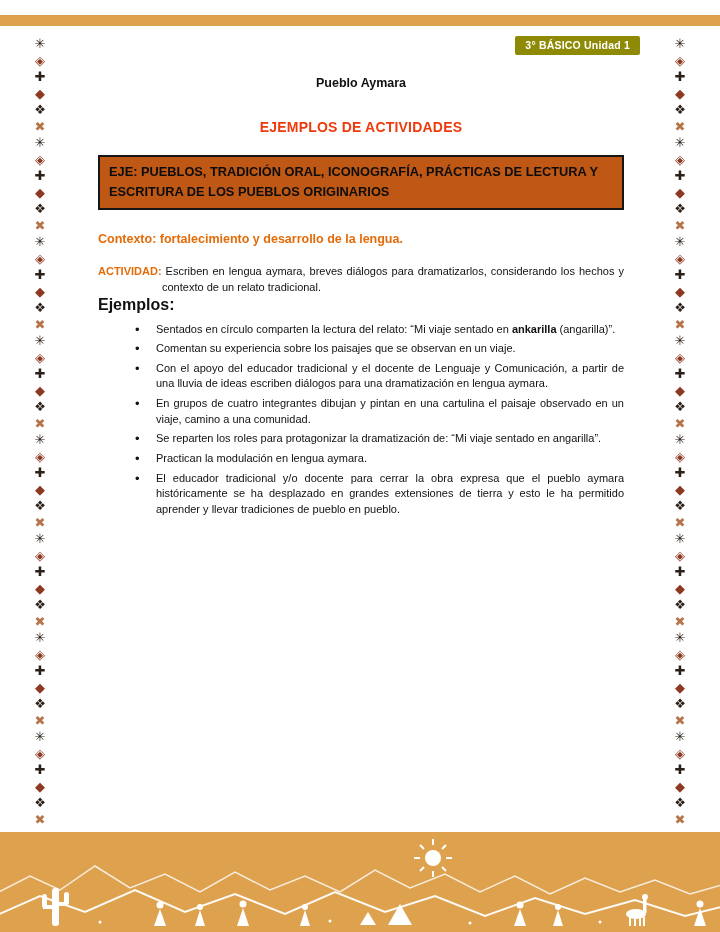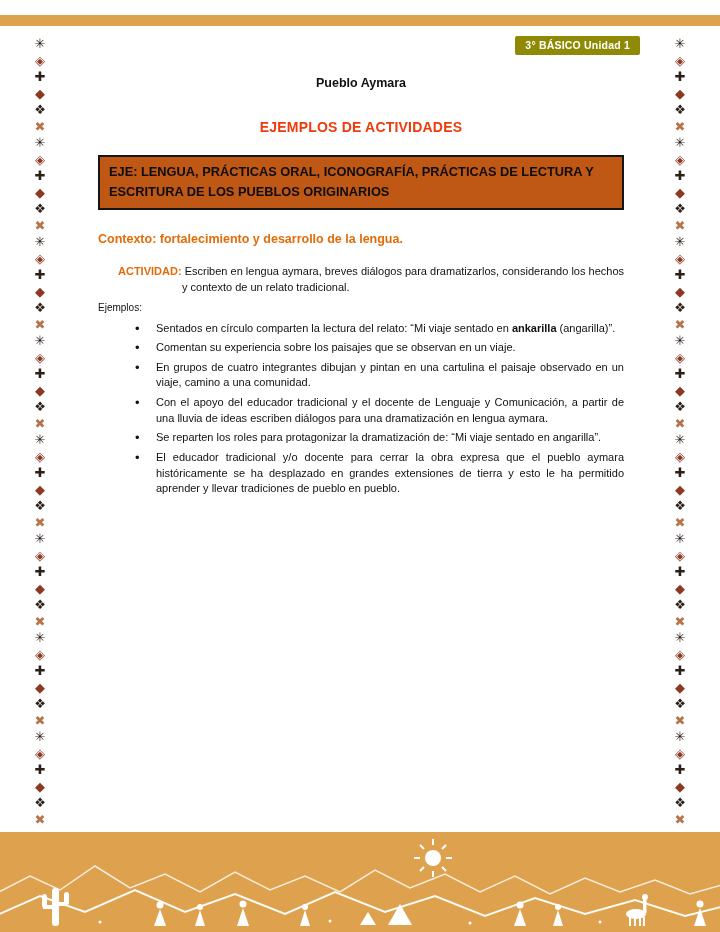--- a/index.html
+++ b/index.html
@@ -49,24 +49,24 @@
     font-weight: bold; font-size: 12.8px; line-height: 1.5;
     color: #0d0d0d;
   }
   .contexto {
     margin-top: 22px;
     color: #E36C0A; font-weight: bold; font-size: 12.5px;
   }
   .actividad {
     margin-top: 18px;
     font-size: 11px; line-height: 1.45; text-align: justify;
-    padding-left: 64px; text-indent: -64px; margin-left: 20px;
+    padding-left: 64px; text-indent: -64px;
   }
   .actividad-label { color: #E36C0A; font-weight: bold; }
-  .ejemplos-label { margin-top: 6px; font-weight: normal; font-size: 10px; }
+  .ejemplos-label { margin-top: 0; font-weight: bold; font-size: 16px; }
   ul.bullets {
     margin: 8px 0 0 0; padding-left: 58px; list-style: none;
   }
   ul.bullets li {
     position: relative; margin: 0 0 4px 0;
     font-size: 11px; line-height: 1.42; text-align: justify;
   }
   ul.bullets li::before {
     content: "•"; position: absolute; left: -21px; top: -1px; font-size: 13px;
   }
@@ -188,35 +188,36 @@
       <span class="motif" style="color: rgb(43, 32, 24);">❖</span>
       <span class="motif" style="color: rgb(181, 116, 74);">✖</span>
     </div>
 
   <div class="content">
     <div class="program-subtitle">Pueblo Aymara</div>
 
     <div class="section-title">EJEMPLOS DE ACTIVIDADES</div>
 
     <div class="eje-box">
-      <span>EJE: LENGUA, PRÁCTICAS ORAL, ICONOGRAFÍA, PRÁCTICAS DE LECTURA Y ESCRITURA DE LOS PUEBLOS ORIGINARIOS</span>
+      <span>EJE: PUEBLOS, TRADICIÓN ORAL, ICONOGRAFÍA, PRÁCTICAS DE LECTURA Y ESCRITURA DE LOS PUEBLOS ORIGINARIOS</span>
     </div>
 
     <div class="contexto">Contexto: fortalecimiento y desarrollo de la lengua.</div>
 
     <div class="actividad"><span class="actividad-label">ACTIVIDAD</span><span class="actividad-label">: </span><span>Escriben en lengua aymara, breves diálogos para dramatizarlos, considerando los hechos y contexto de un relato tradicional.</span></div>
 
     <div class="ejemplos-label">Ejemplos:</div>
 
     <ul class="bullets" id="bullet-list">
         <li><span>Sentados en círculo comparten la lectura del relato: “Mi viaje sentado en </span><span class="bold">ankarilla</span><span> (angarilla)”.</span></li>
         <li><span>Comentan su experiencia sobre los paisajes que se observan en un viaje.</span></li>
+        <li><span>Con el apoyo del educador tradicional y el docente de Lenguaje y Comunicación, a partir de una lluvia de ideas escriben diálogos para una dramatización en lengua aymara.</span></li>
         <li><span>En grupos de cuatro integrantes dibujan y pintan en una cartulina el paisaje observado en un viaje, camino a una comunidad.</span></li>
-        <li><span>Con el apoyo del educador tradicional y el docente de Lenguaje y Comunicación, a partir de una lluvia de ideas escriben diálogos para una dramatización en lengua aymara.</span></li>
         <li><span>Se reparten los roles para protagonizar la dramatización de: “Mi viaje sentado en angarilla”.</span></li>
+        <li><span>Practican la modulación en lengua aymara.</span></li>
         <li><span>El educador tradicional y/o docente para cerrar la obra expresa que el pueblo aymara históricamente se ha desplazado en grandes extensiones de tierra y esto le ha permitido aprender y llevar tradiciones de pueblo en pueblo.</span></li>
       </ul>
   </div>
 
   <div class="footer">
     <svg width="720" height="100" viewBox="0 0 720 100">
       <rect x="0" y="0" width="720" height="100" fill="#DEA24F"></rect>
 
       <path d="M-5,62 L30,44 L60,58 L95,34 L130,56 L165,42 L200,60 L235,40 L270,58 L305,44 L340,60 L375,38 L410,56 L445,42 L480,60 L515,44 L550,62 L585,46 L620,60 L655,48 L690,62 L725,52" stroke="#ffffff" stroke-width="1.5" fill="none" opacity="0.8"></path>
 

